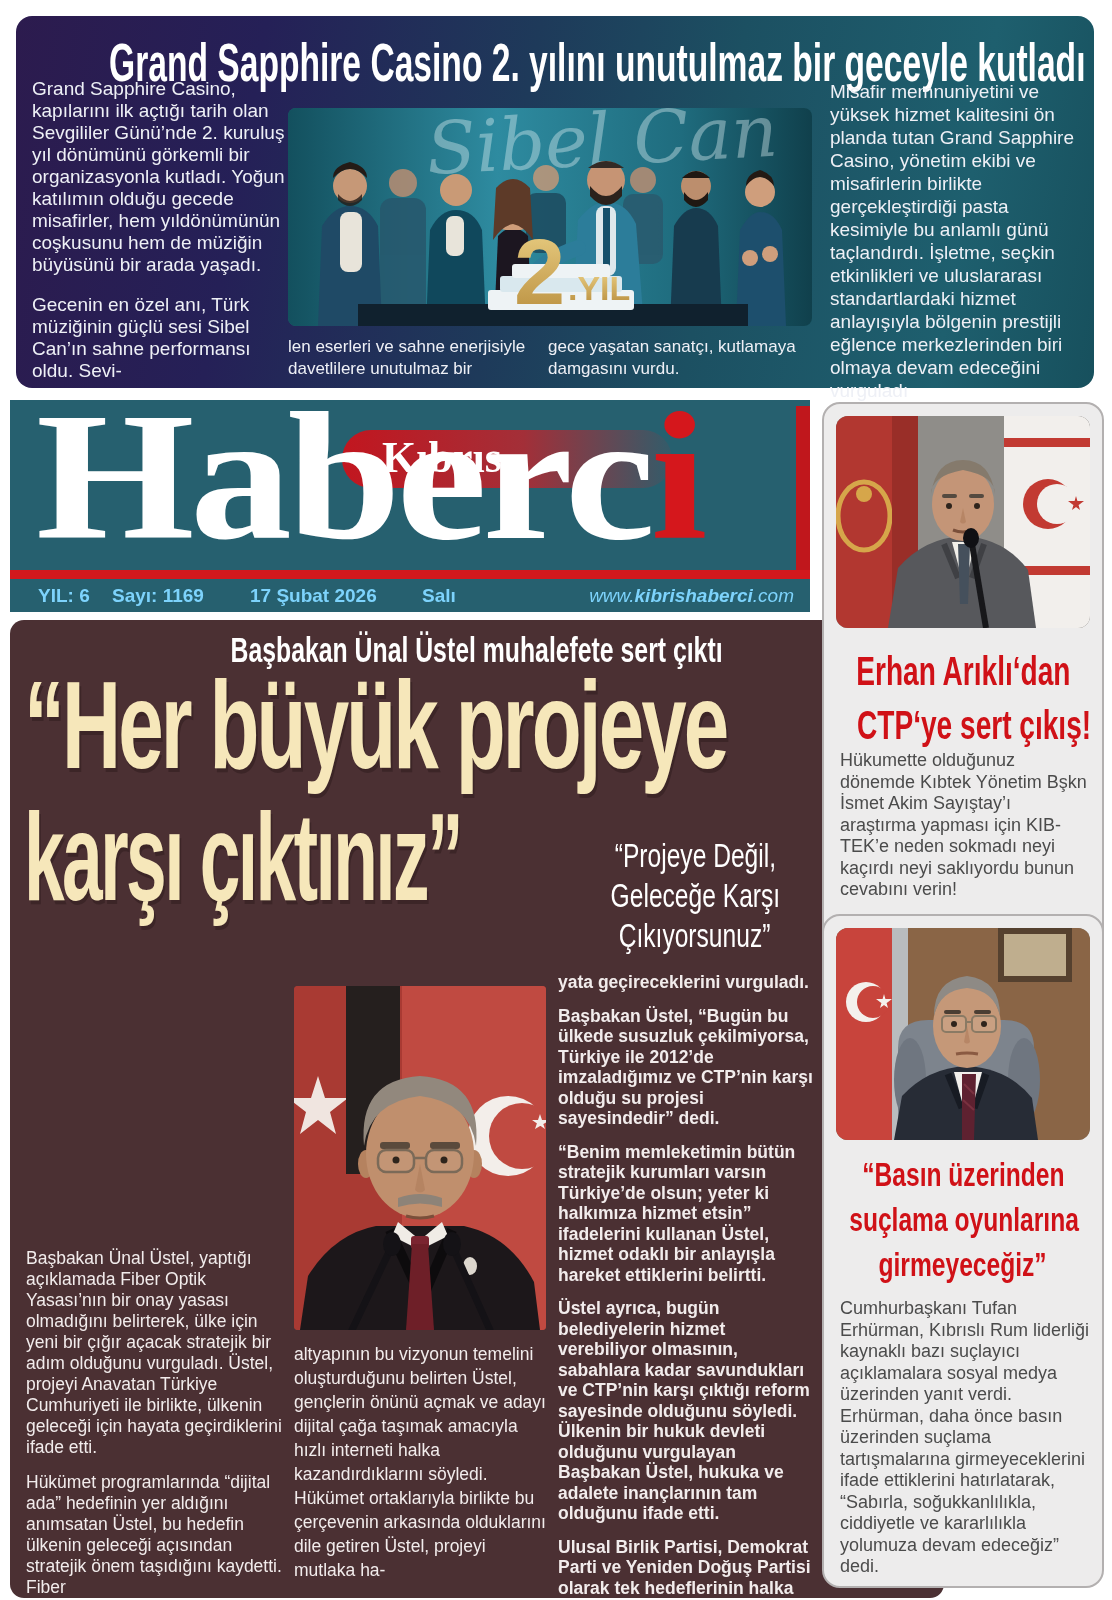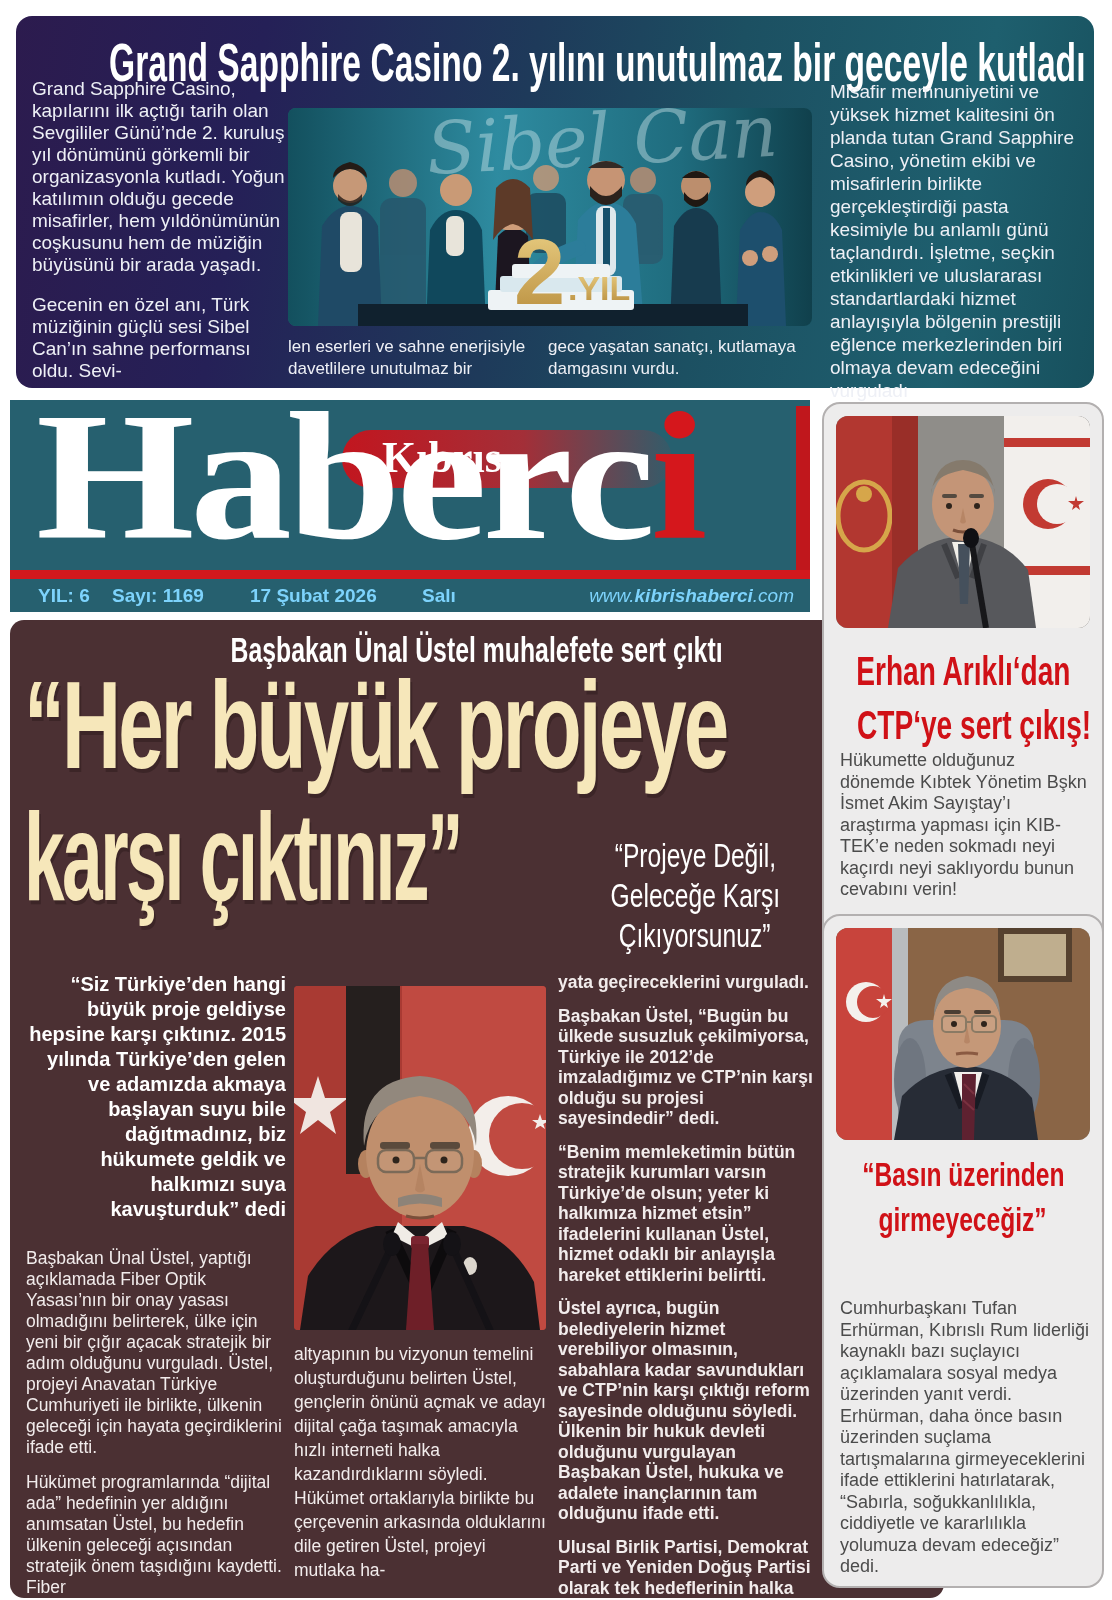--- a/index.html
+++ b/index.html
@@ -194,21 +194,20 @@
     <div class="main-kicker"><span class="cond">Başbakan Ünal Üstel muhalefete sert çıktı</span></div>
     <div class="main-h l1"><span>“Her büyük projeye</span></div>
     <div class="main-h l2"><span>karşı çıktınız”</span></div>
 
     <div class="side-quote">
       <div><span class="cond">“Projeye Değil,</span></div>
       <div><span class="cond">Geleceğe Karşı</span></div>
       <div><span class="cond">Çıkıyorsunuz”</span></div>
     </div>
 
-    <div class="lead-quote">“Siz Türkiye’den hangi büyük proje geldiyse hepsine karşı çıktınız. 2015 yılında Türkiye’den gelen ve adamızda akmaya başlayan suyu bile dağıtmadınız, biz hükumete geldik ve halkımızı suya kavuşturduk” dedi</div>
 
     <div class="mcol c1">
       <p>Başbakan Ünal Üstel, yaptığı açıklamada Fiber Optik Yasası’nın bir onay yasası olmadığını belirterek, ülke için yeni bir çığır açacak stratejik bir adım olduğunu vurguladı. Üstel, projeyi Anavatan Türkiye Cumhuriyeti ile birlikte, ülkenin geleceği için hayata geçirdiklerini ifade etti.</p>
       <p>Hükümet programlarında “dijital ada” hedefinin yer aldığını anımsatan Üstel, bu hedefin ülkenin geleceği açısından stratejik önem taşıdığını kaydetti. Fiber</p>
     </div>
 
     <figure class="main-photo">
       <svg viewBox="0 0 252 344" preserveAspectRatio="none" aria-hidden="true">
         <rect width="252" height="344" fill="#a93a33"></rect>
         <rect x="108" y="0" width="144" height="344" fill="#c04a41"></rect>
@@ -333,18 +332,19 @@
           <line x1="130" y1="94" x2="136" y2="94" stroke="#8a7a64" stroke-width="2"></line>
           <circle cx="118" cy="96" r="3" fill="#2e241c"></circle>
             <circle cx="148" cy="96" r="3" fill="#2e241c"></circle>
           <path d="M131,98 L128,114 Q131,117 134,114 Z" fill="#b07f5e" opacity="0.7"></path>
           <path d="M120,126 Q131,124 142,126" stroke="#8a5a42" stroke-width="3" fill="none"></path>
         </g>
       </svg>
     </figure>
     <h2 class="card-h">
       <div><span class="cond">“Basın üzerinden</span></div>
+      <div><span class="cond">suçlama oyunlarına</span></div>
       <div><span class="cond">girmeyeceğiz”</span></div>
     </h2>
     <p class="card-body">Cumhurbaşkanı Tufan Erhürman, Kıbrıslı Rum liderliği kaynaklı bazı suçlayıcı açıklamalara sosyal medya üzerinden yanıt verdi. Erhürman, daha önce basın üzerinden suçlama tartışmalarına girmeyeceklerini ifade ettiklerini hatırlatarak, “Sabırla, soğukkanlılıkla, ciddiyetle ve kararlılıkla yolumuza devam edeceğiz” dedi.</p>
   </aside>
 
 </div>
 
 </body></html>

